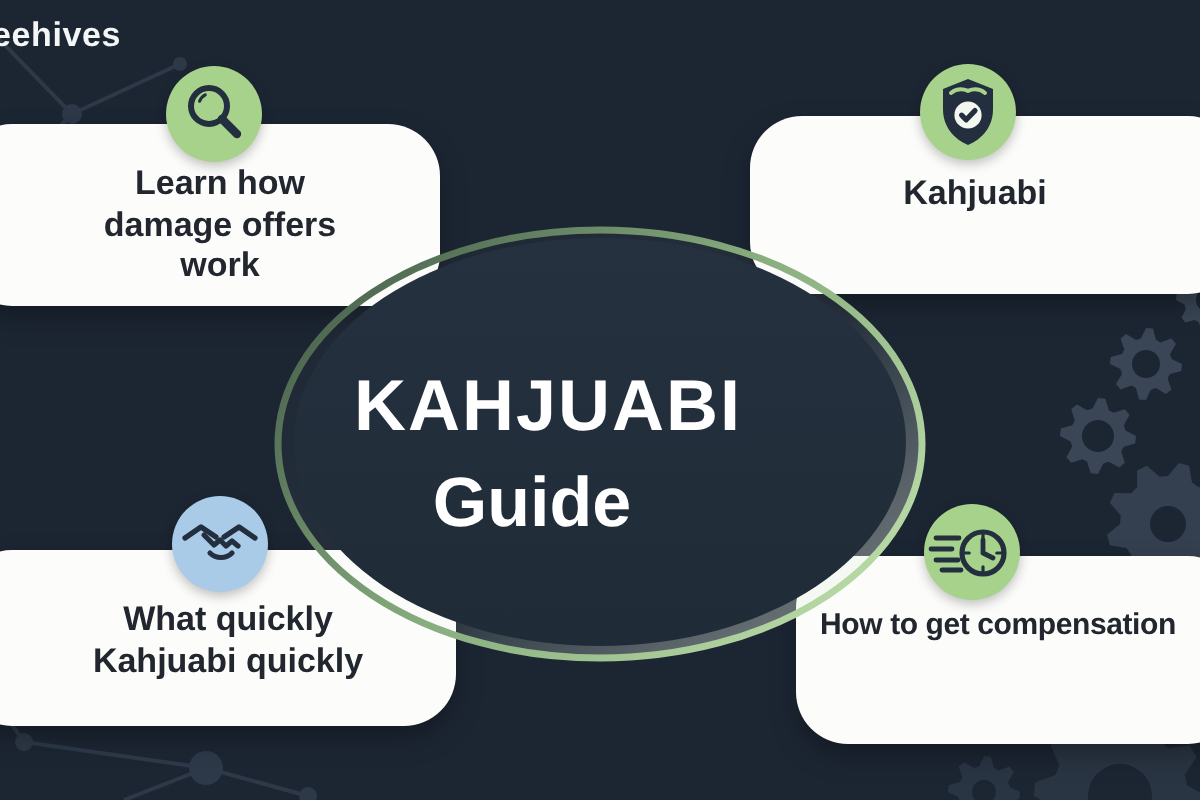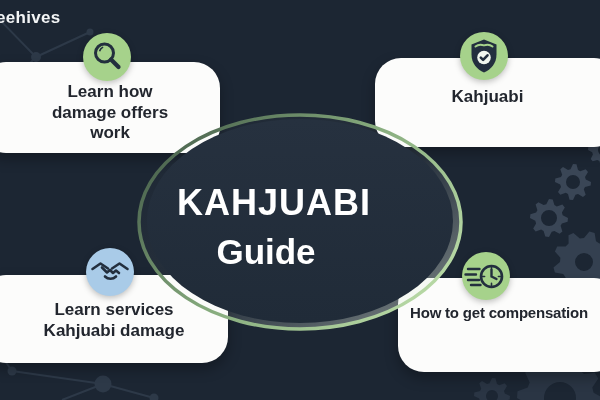--- a/index.html
+++ b/index.html
@@ -71,22 +71,22 @@
 
   <div class="card" id="card-top-left">
     <div class="line">Learn how</div>
     <div class="line">damage offers</div>
     <div class="line">work</div>
   </div>
   <div class="card" id="card-top-right">
     <div class="line">Kahjuabi</div>
   </div>
   <div class="card" id="card-bottom-left">
-    <div class="line">Learn services</div>
-    <div class="line">Kahjuabi damage</div>
+    <div class="line">What quickly</div>
+    <div class="line">Kahjuabi quickly</div>
   </div>
   <div class="card" id="card-bottom-right">
     <div class="line">How to get compensation</div>
   </div>
 
   <svg id="ellipse-layer" class="layer" width="600" height="400" viewBox="0 0 600 400">
     <defs>
       <linearGradient id="ringGrad" x1="0" y1="0.25" x2="1" y2="0.85">
         <stop offset="0" stop-color="#4a634e"></stop>
         <stop offset="0.45" stop-color="#86ab7d"></stop>

